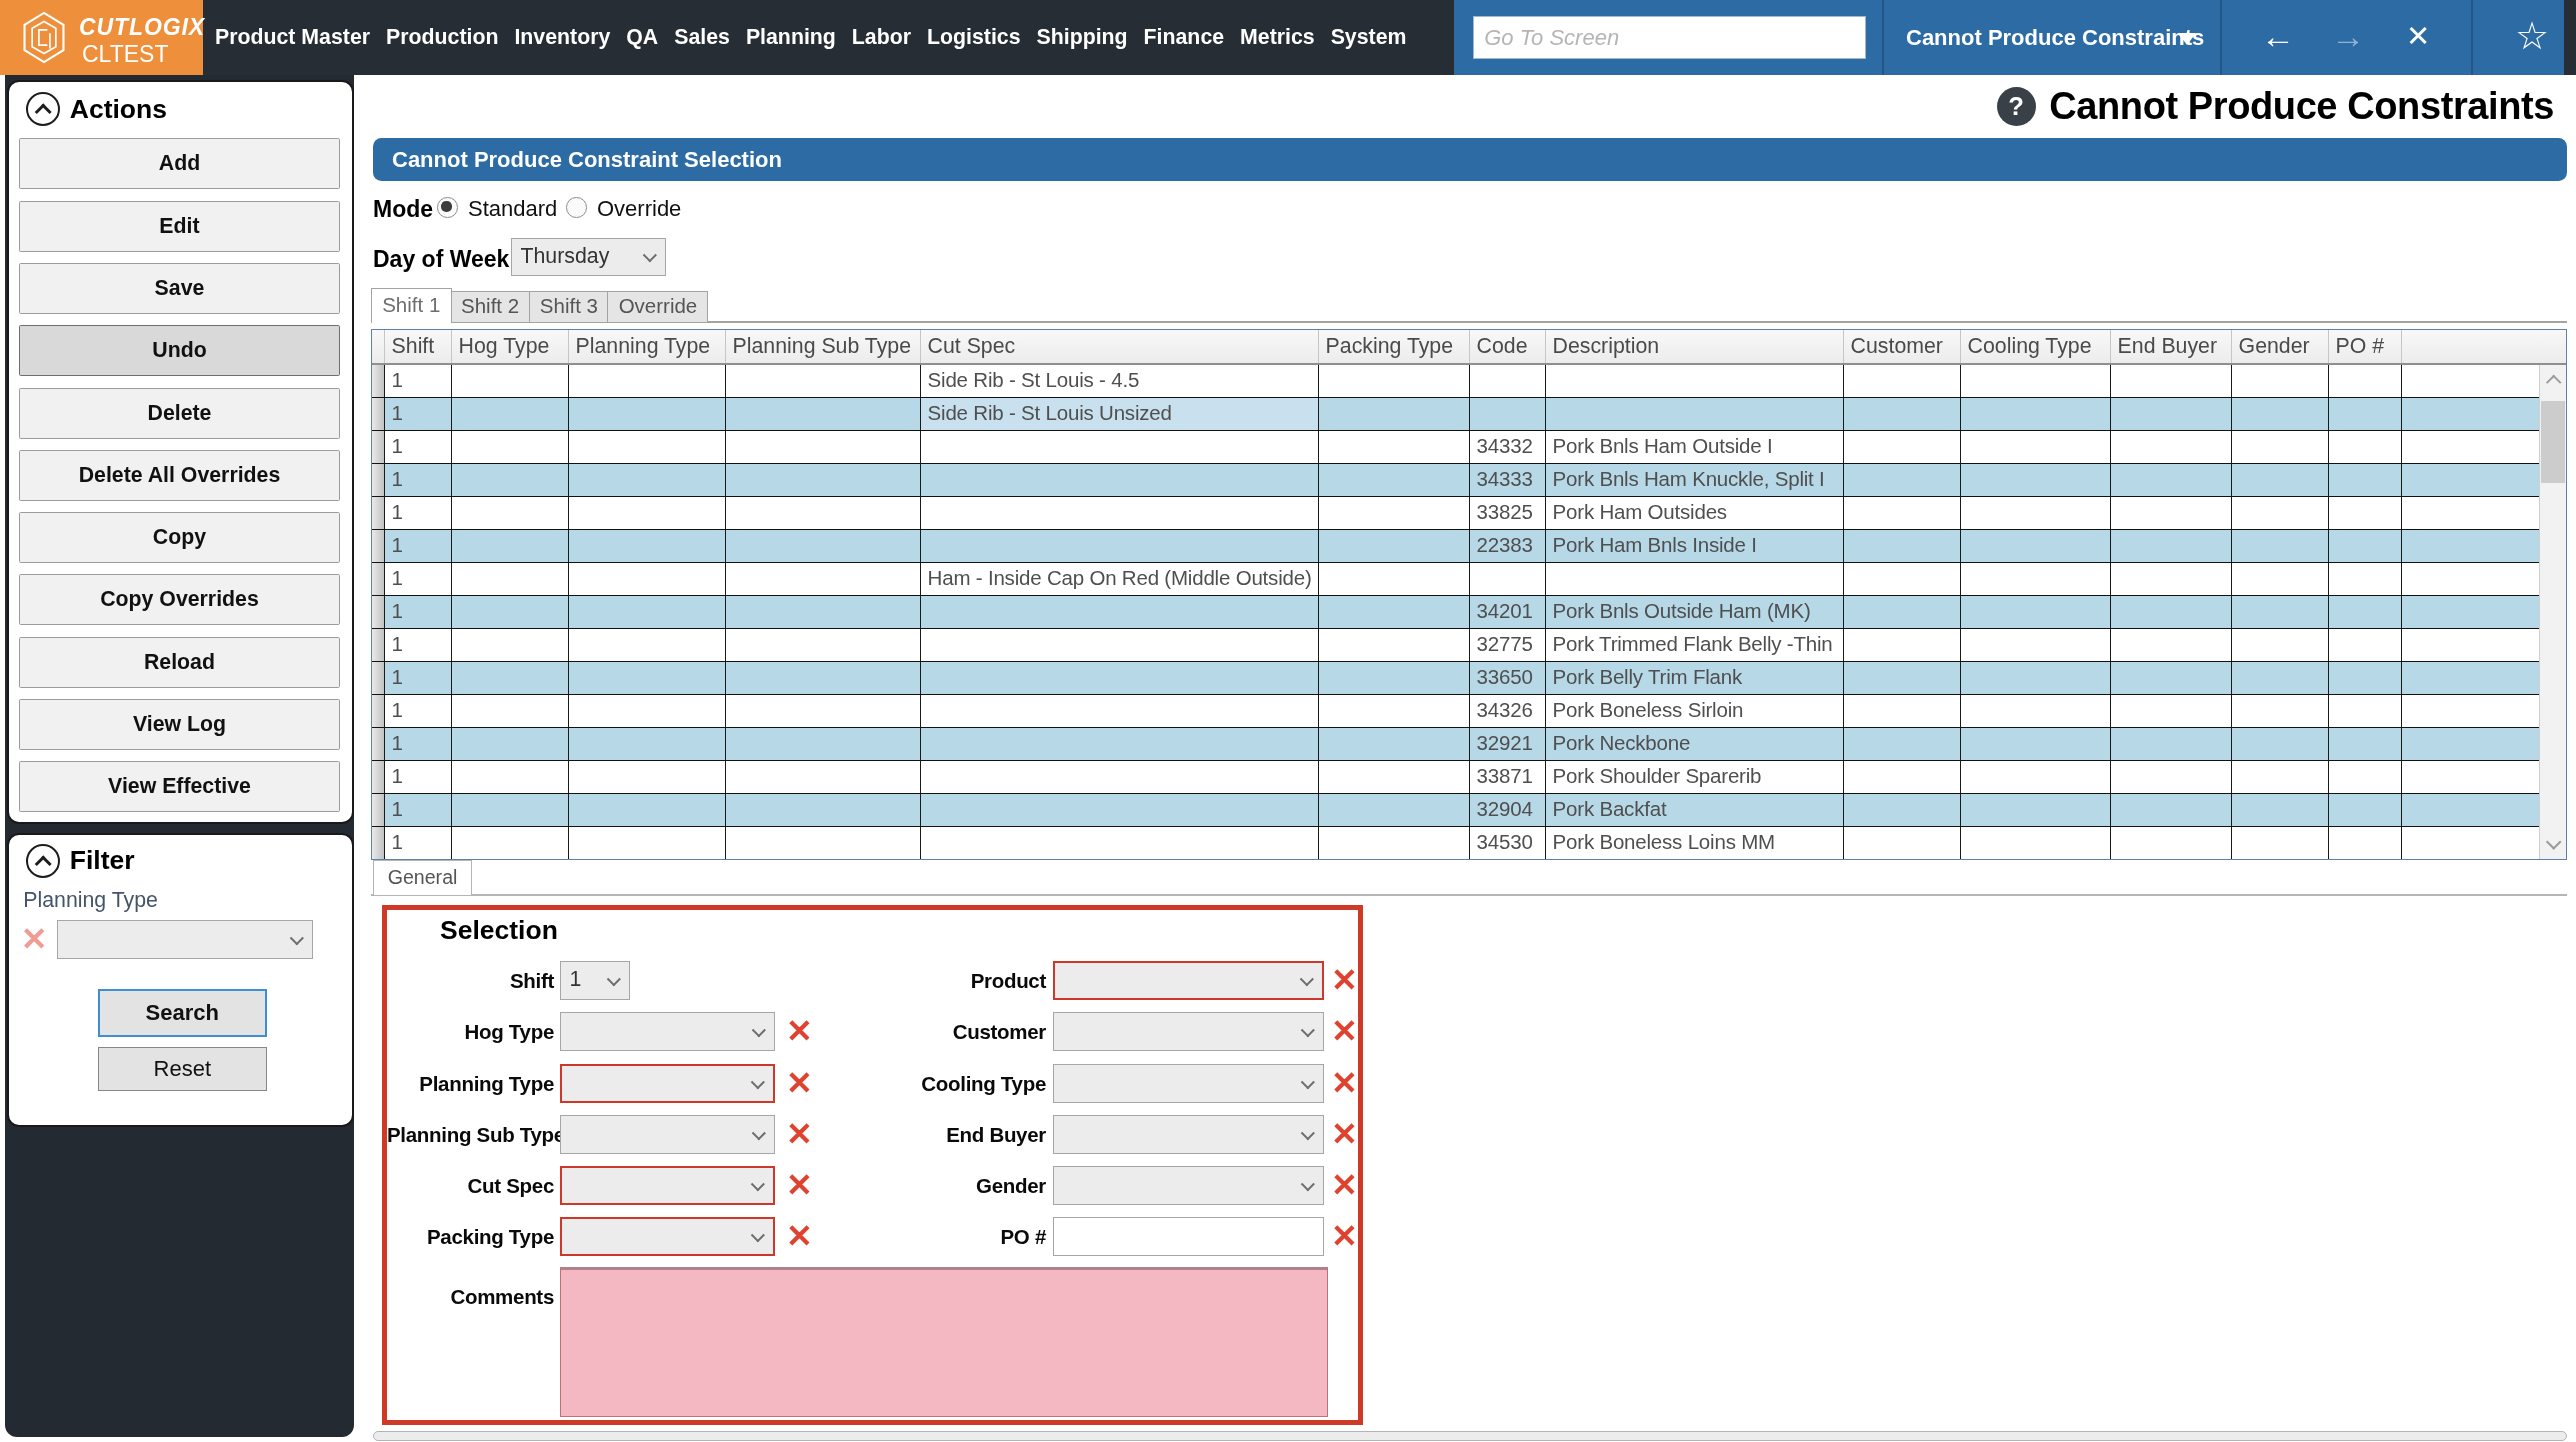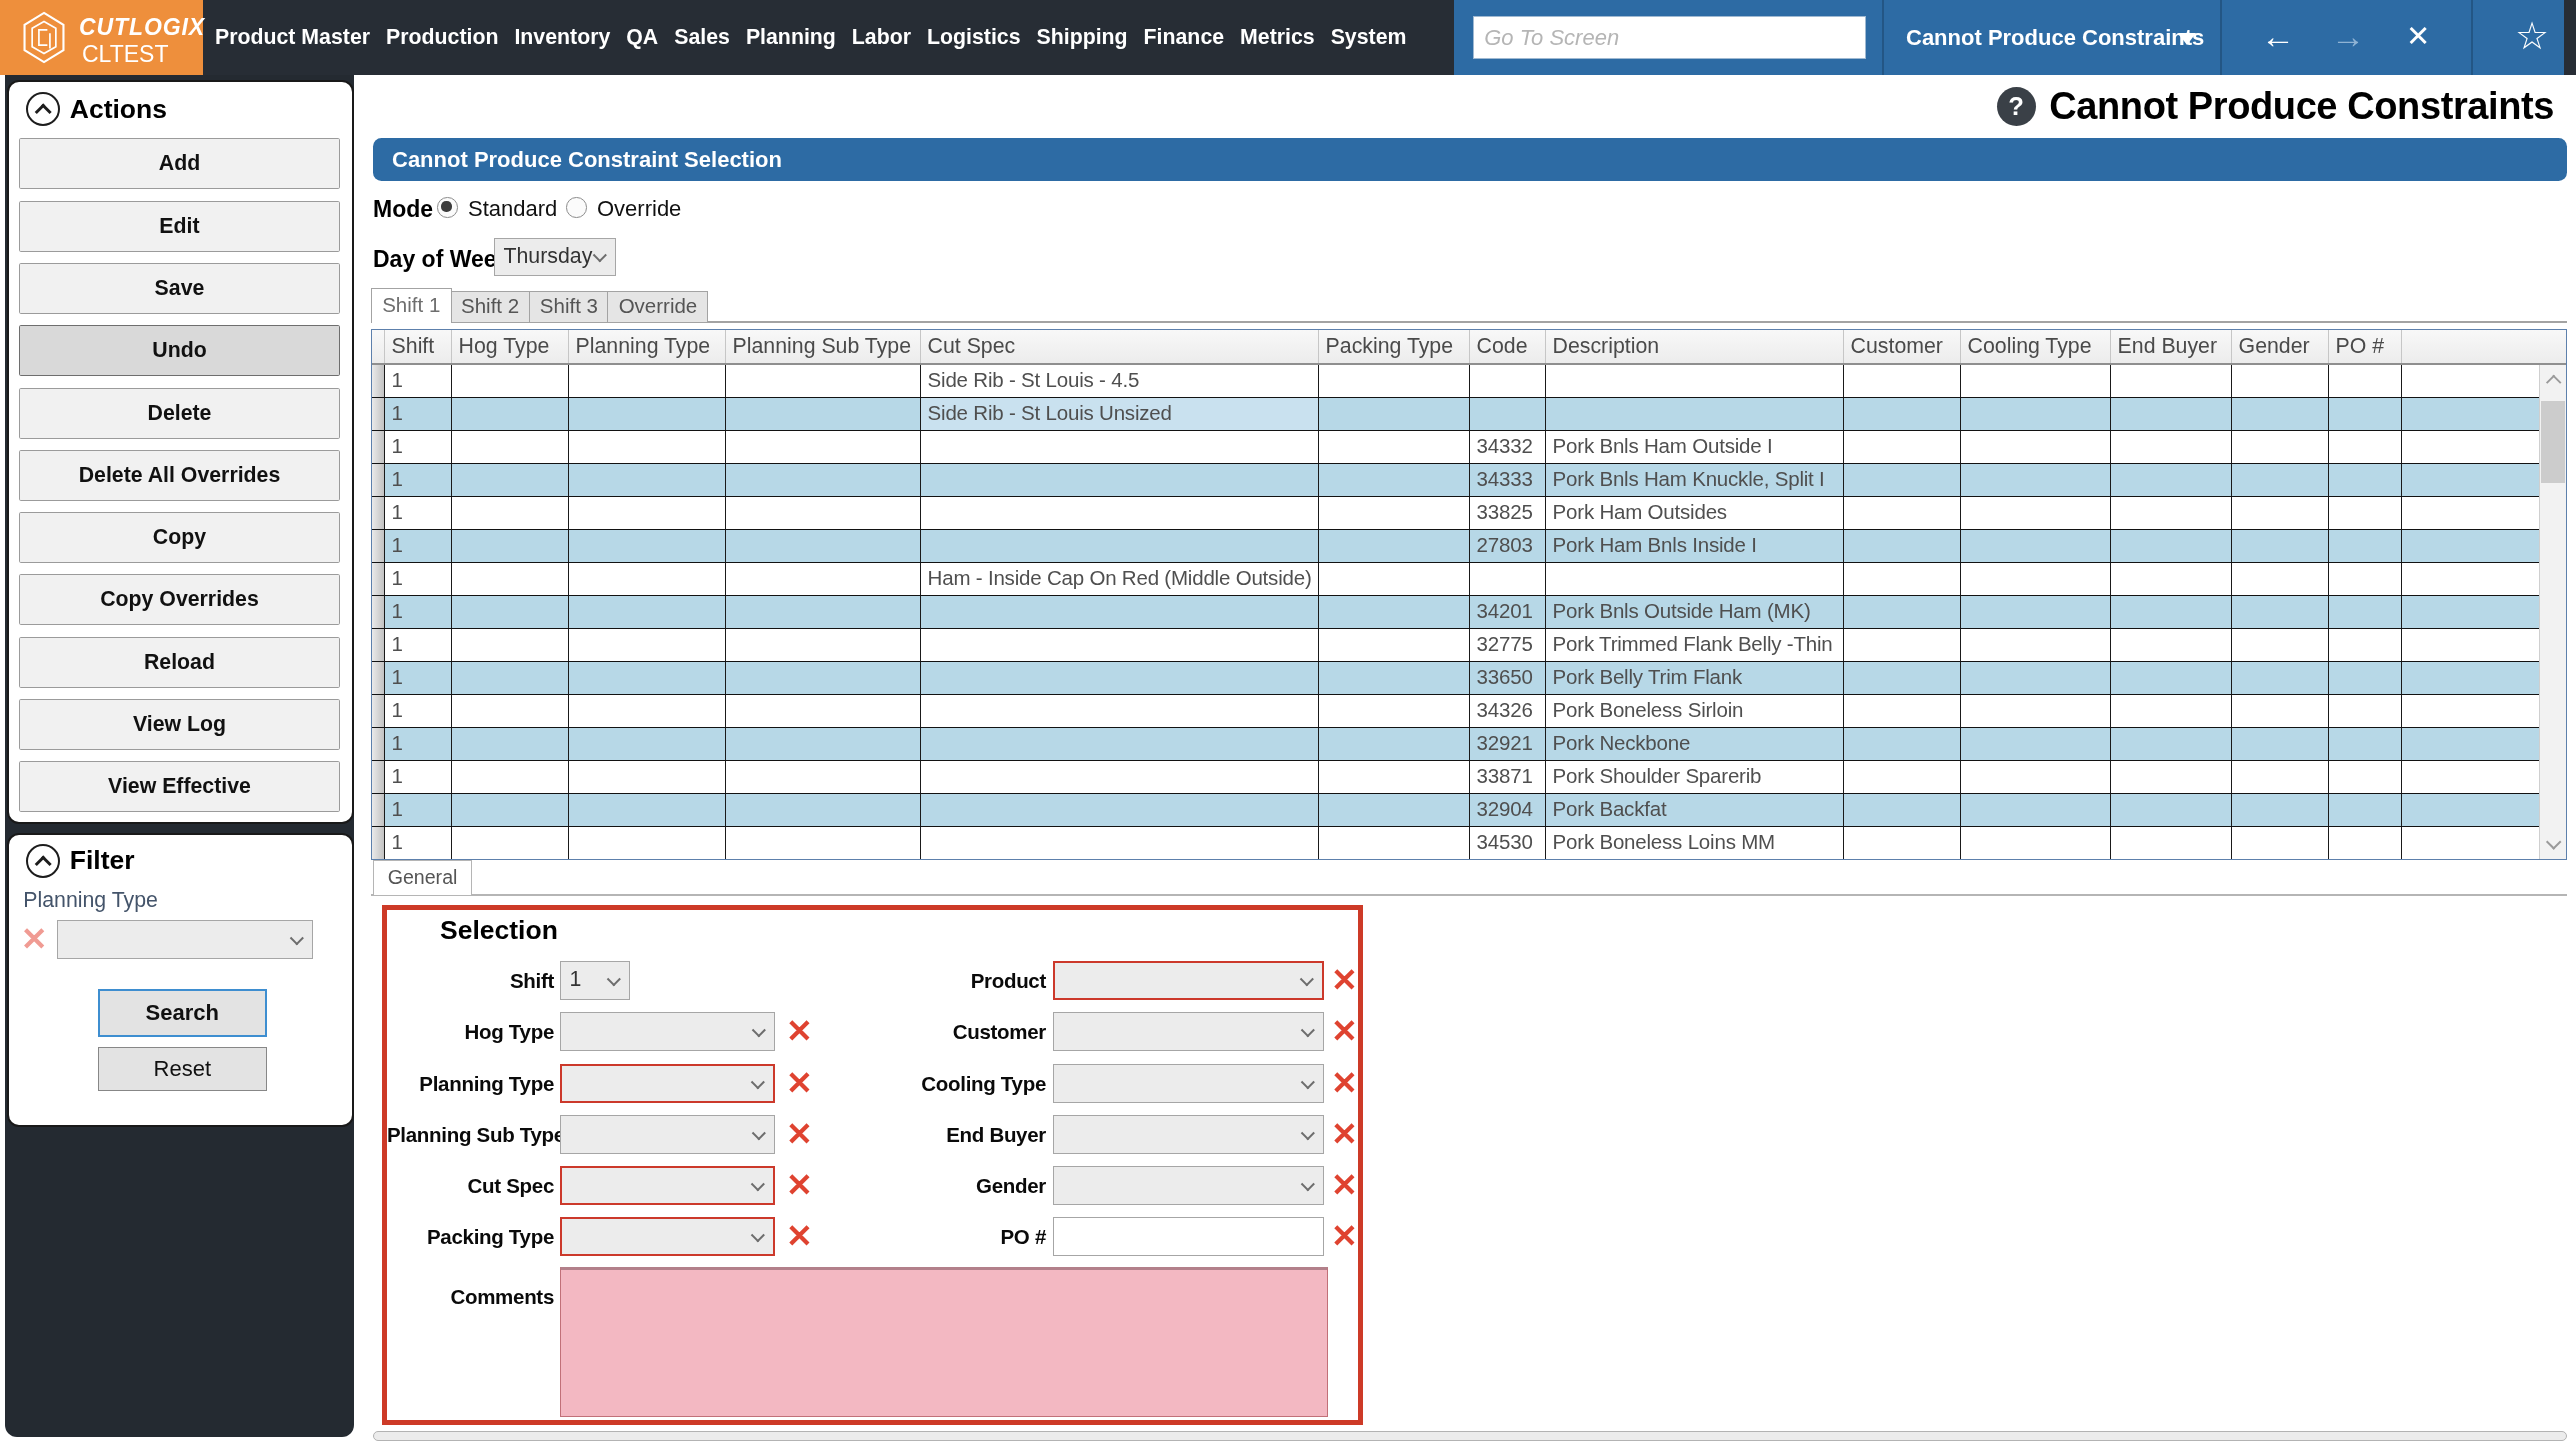--- a/index.html
+++ b/index.html
@@ -194,21 +194,21 @@
 
   <div class="bluebar">Cannot Produce Constraint Selection</div>
 
   <div class="flabel-row" style="left:373px;top:196px">Mode</div>
   <div class="radio checked" style="left:437px;top:197px"></div>
   <div class="opt" style="left:468px;top:196px">Standard</div>
   <div class="radio" style="left:566px;top:197px"></div>
   <div class="opt" style="left:597px;top:196px">Override</div>
 
   <div class="flabel-row" style="left:373px;top:246px">Day of Week</div>
-  <div class="select" style="left:494px;top:238px;width:122px;height:38px">
+  <div class="select" style="left:511px;top:238px;width:155px;height:38px">
     <div class="selval">Thursday</div>
     <div class="chev"></div>
   </div>
 
   <div class="tabline"></div>
   <div class="tabs" id="shift-tabs">
       <div class="tab active">Shift 1</div>
       <div class="tab">Shift 2</div>
       <div class="tab">Shift 3</div>
       <div class="tab">Override</div>
@@ -319,21 +319,21 @@
           <div class="gc filler"></div>
         </div>
         <div class="grow alt">
           <div class="gc rowhdr" style="width: 12.8px;"></div>
           <div class="gc" style="width: 67px;">1</div>
           <div class="gc" style="width: 117px;"></div>
           <div class="gc" style="width: 157px;"></div>
           <div class="gc" style="width: 195px;"></div>
           <div class="gc" style="width: 398px;"></div>
           <div class="gc" style="width: 151px;"></div>
-          <div class="gc" style="width: 76px;">27803</div>
+          <div class="gc" style="width: 76px;">22383</div>
           <div class="gc" style="width: 298px;">Pork Ham Bnls Inside I</div>
           <div class="gc" style="width: 117px;"></div>
           <div class="gc" style="width: 150px;"></div>
           <div class="gc" style="width: 121px;"></div>
           <div class="gc" style="width: 97px;"></div>
           <div class="gc" style="width: 73px;"></div>
           <div class="gc filler"></div>
         </div>
         <div class="grow">
           <div class="gc rowhdr" style="width: 12.8px;"></div>

